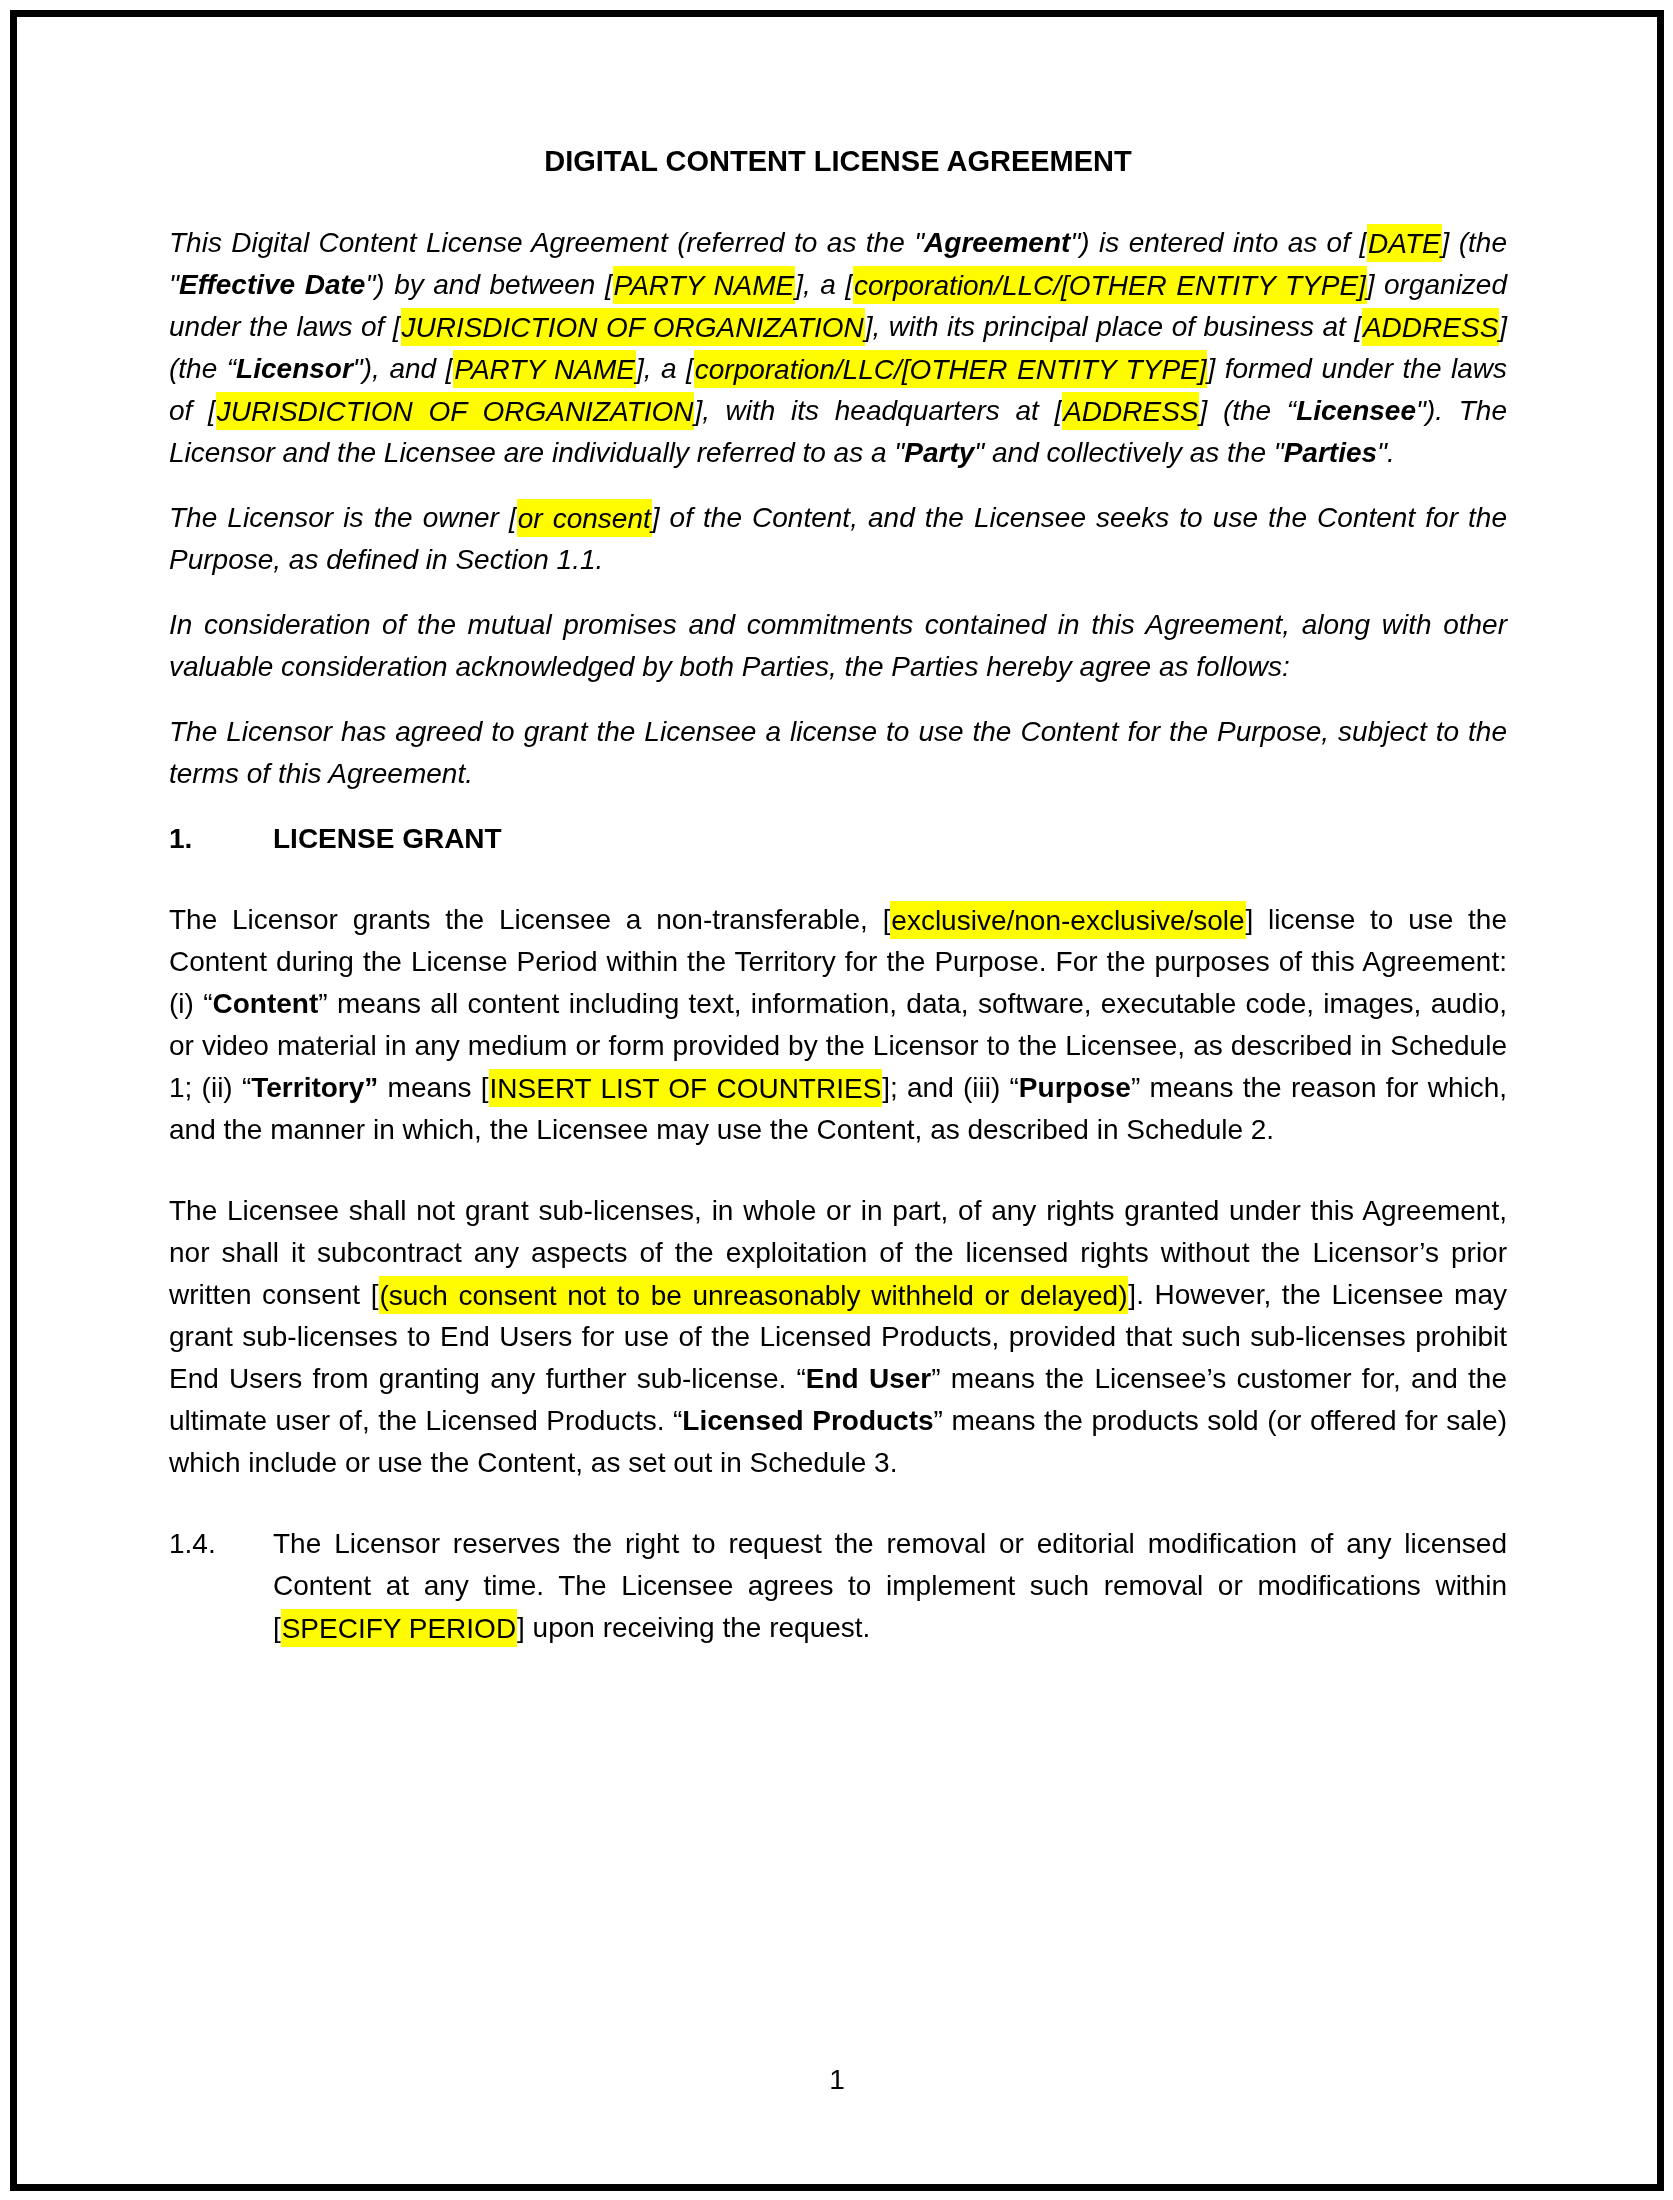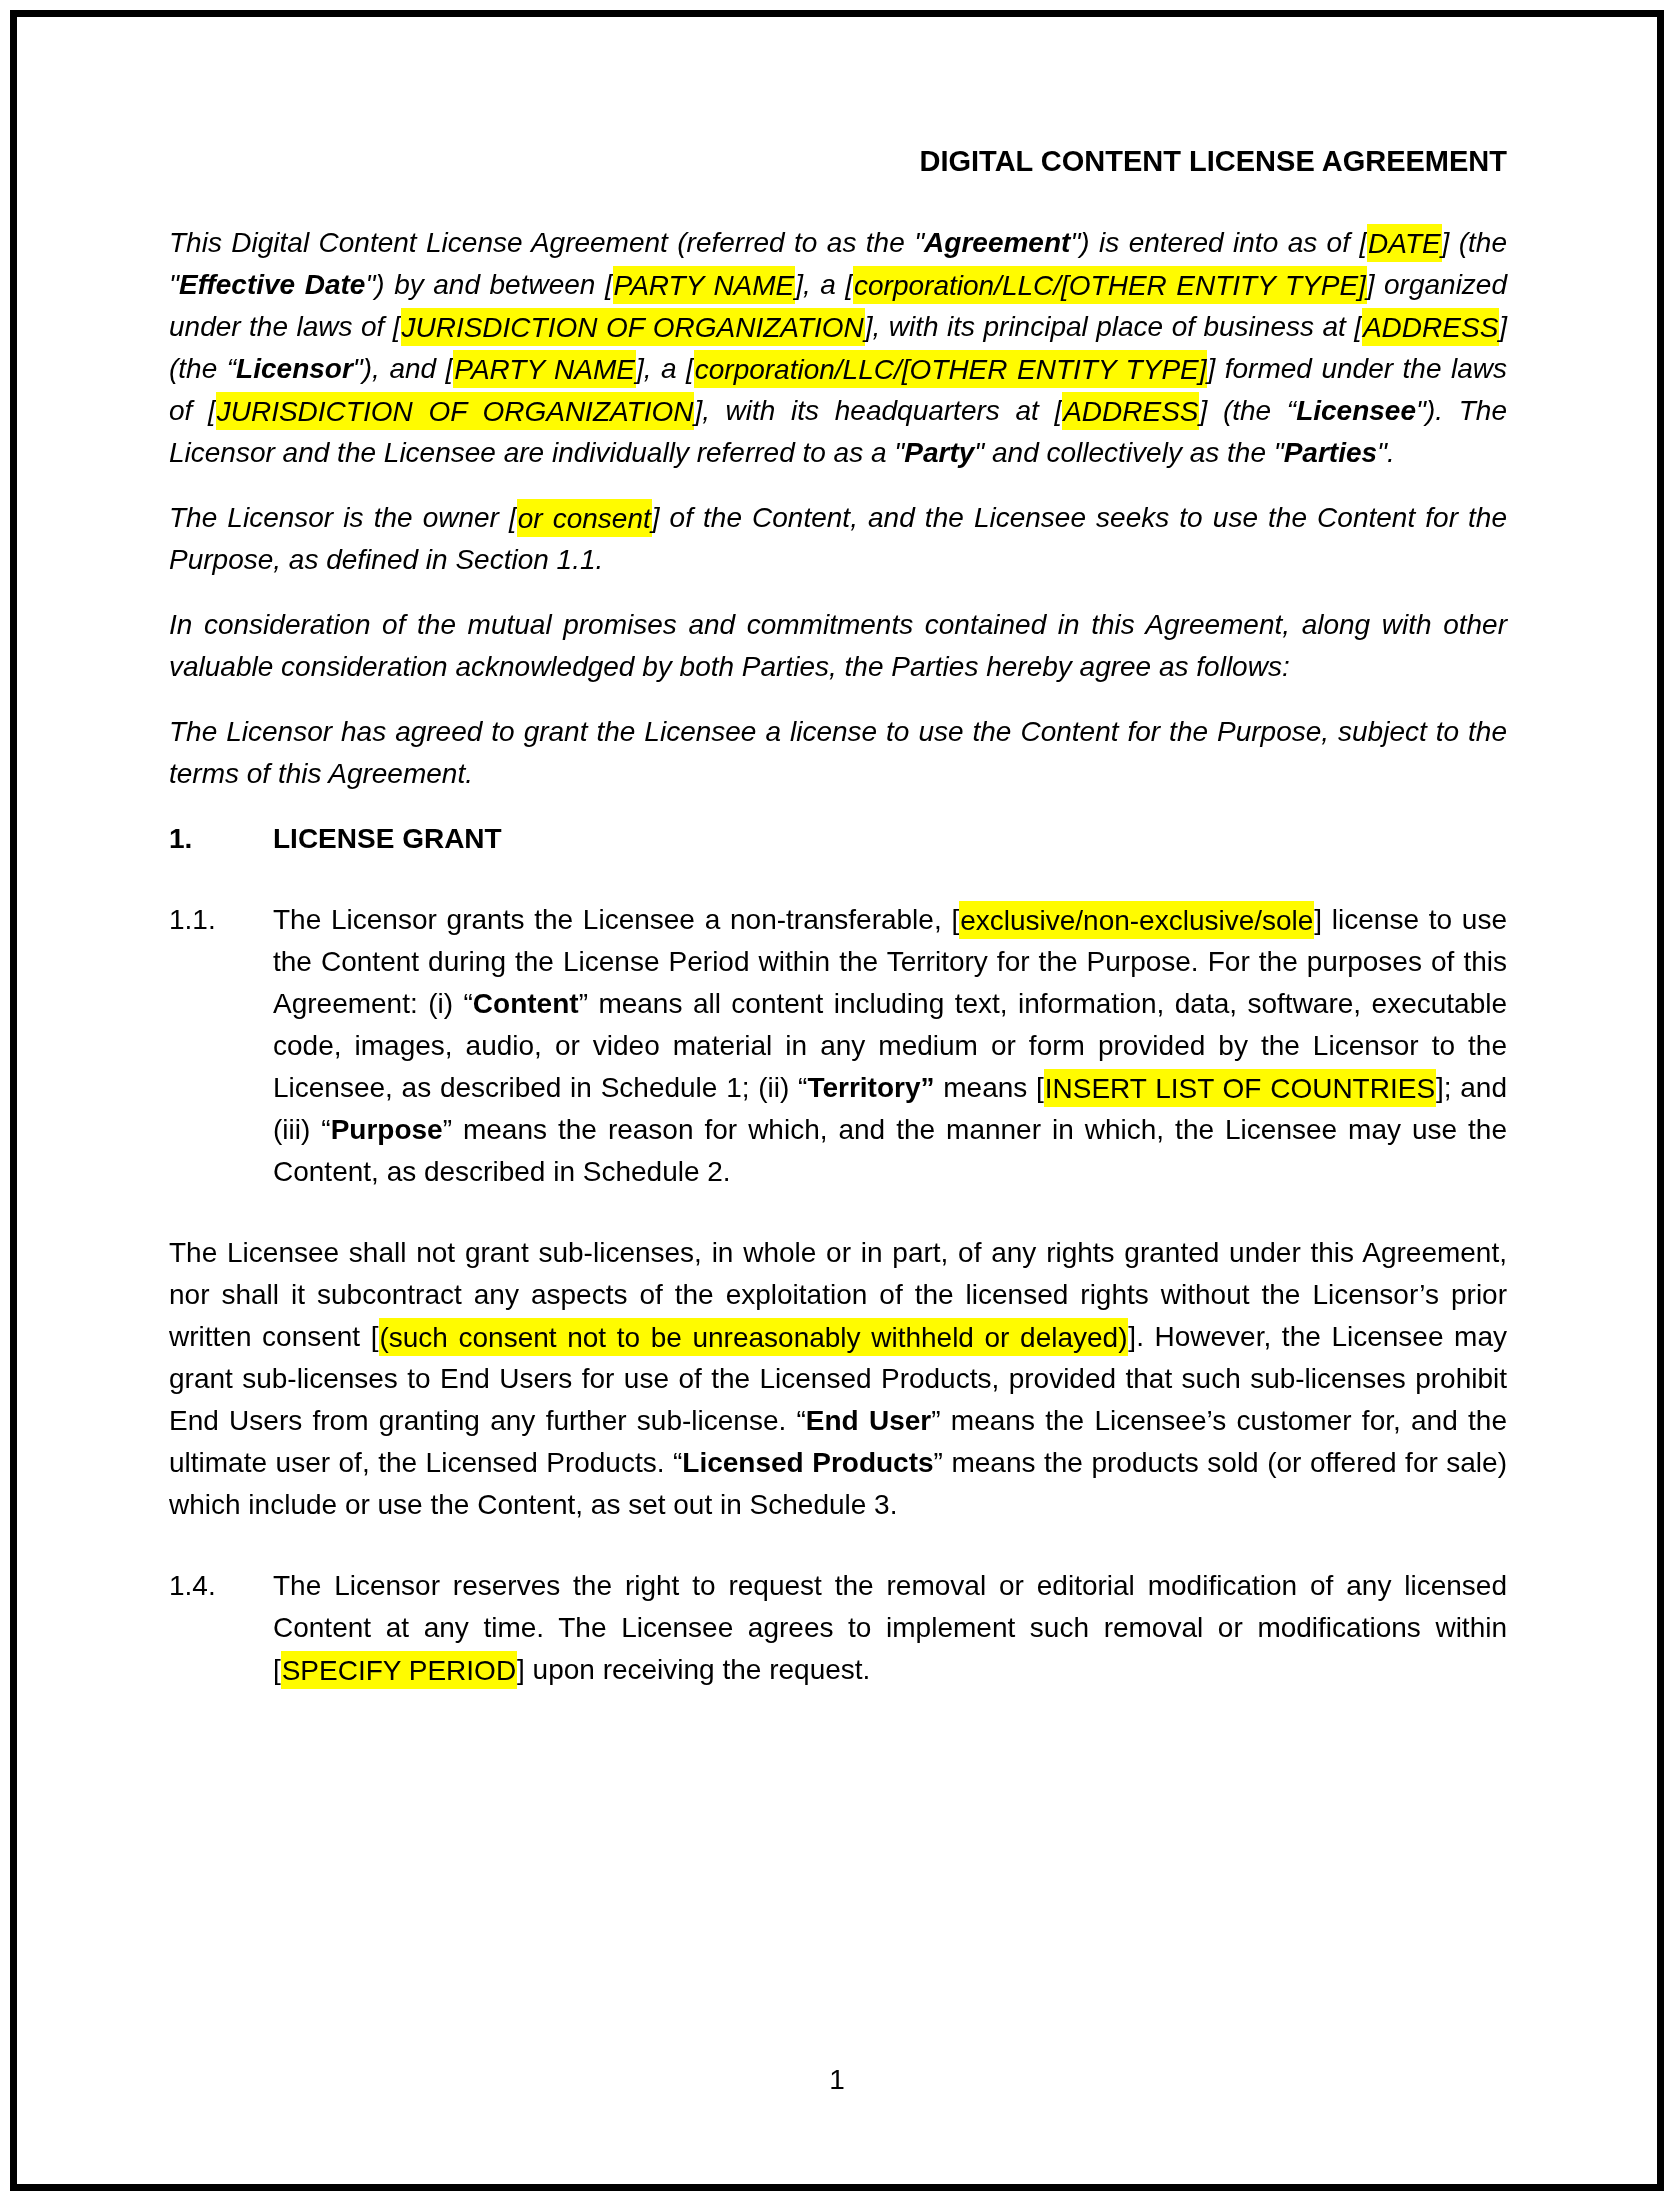--- a/index.html
+++ b/index.html
@@ -20,21 +20,21 @@
   }
   .content {
     position: absolute;
     left: 169px; right: 167px; top: 140px;
     font-size: 28px;
     line-height: 42px;
   }
   .title {
     font-size: 29px;
     font-weight: 700;
-    text-align: right;
+    text-align: center;
     line-height: 42px;
     margin: 0 0 40px 0;
   }
   p.para {
     margin: 0 0 23px 0;
     text-align: justify;
     font-style: italic;
   }
   .heading {
     display: flex;
@@ -73,21 +73,20 @@
     <p class="para"><span>In consideration of the mutual promises and commitments contained in this Agreement, along with other valuable consideration acknowledged by both Parties, the Parties hereby agree as follows:</span></p>
 
     <p class="para"><span>The Licensor has agreed to grant the Licensee a license to use the Content for the Purpose, subject to the terms of this Agreement.</span></p>
 
     <div class="heading">
       <span class="num">1.</span>
       <span class="htext">LICENSE GRANT</span>
     </div>
 
     <div class="clause">
-      <span class="num">1.1.</span>
       <div class="ctext"><span>The Licensor grants the Licensee a non-transferable, [</span><span class="hl">exclusive/non-exclusive/sole</span><span>] license to use the Content during the License Period within the Territory for the Purpose. For the purposes of this Agreement: (i) “</span><span class="b">Content</span><span>” means all content including text, information, data, software, executable code, images, audio, or video material in any medium or form provided by the Licensor to the Licensee, as described in Schedule 1; (ii) “</span><span class="b">Territory”</span><span> means [</span><span class="hl">INSERT LIST OF COUNTRIES</span><span>]; and (iii) “</span><span class="b">Purpose</span><span>” means the reason for which, and the manner in which, the Licensee may use the Content, as described in Schedule 2.</span></div>
     </div>
 
 
     <div class="clause">
       <div class="ctext"><span>The Licensee shall not grant sub-licenses, in whole or in part, of any rights granted under this Agreement, nor shall it subcontract any aspects of the exploitation of the licensed rights without the Licensor’s prior written consent [</span><span class="hl">(such consent not to be unreasonably withheld or delayed)</span><span>]. However, the Licensee may grant sub-licenses to End Users for use of the Licensed Products, provided that such sub-licenses prohibit End Users from granting any further sub-license. “</span><span class="b">End User</span><span>” means the Licensee’s customer for, and the ultimate user of, the Licensed Products. “</span><span class="b">Licensed Products</span><span>” means the products sold (or offered for sale) which include or use the Content, as set out in Schedule 3.</span></div>
     </div>
 
     <div class="clause">
       <span class="num">1.4.</span>

